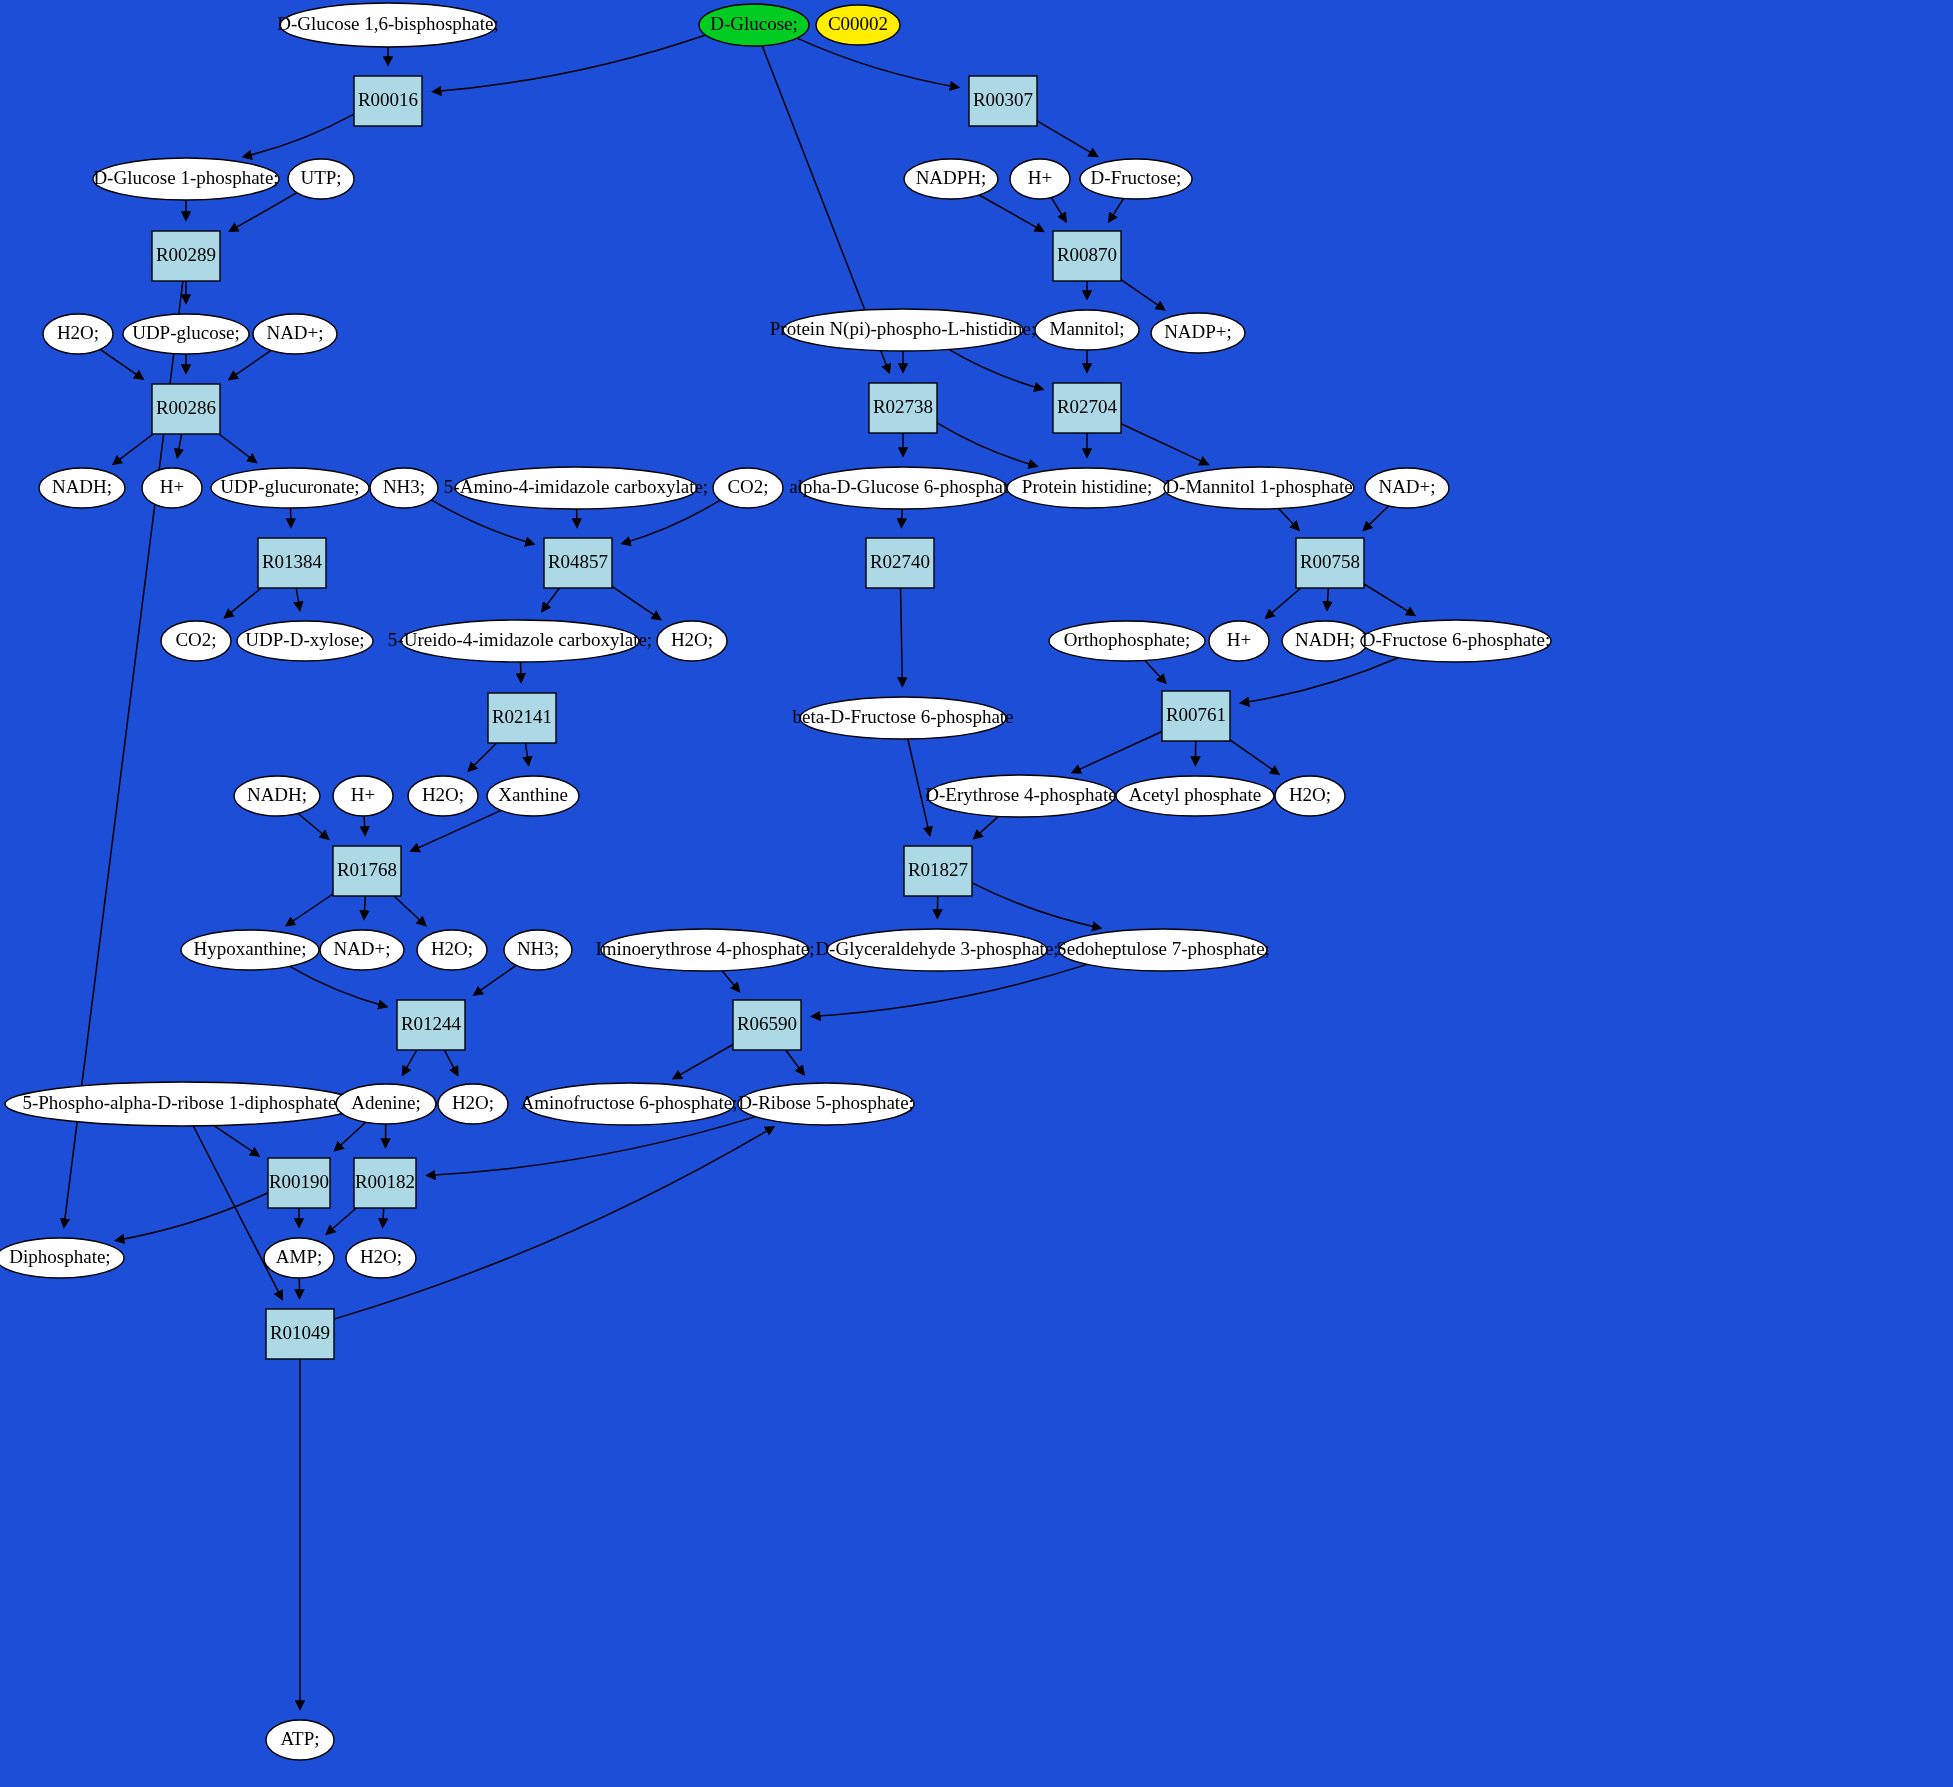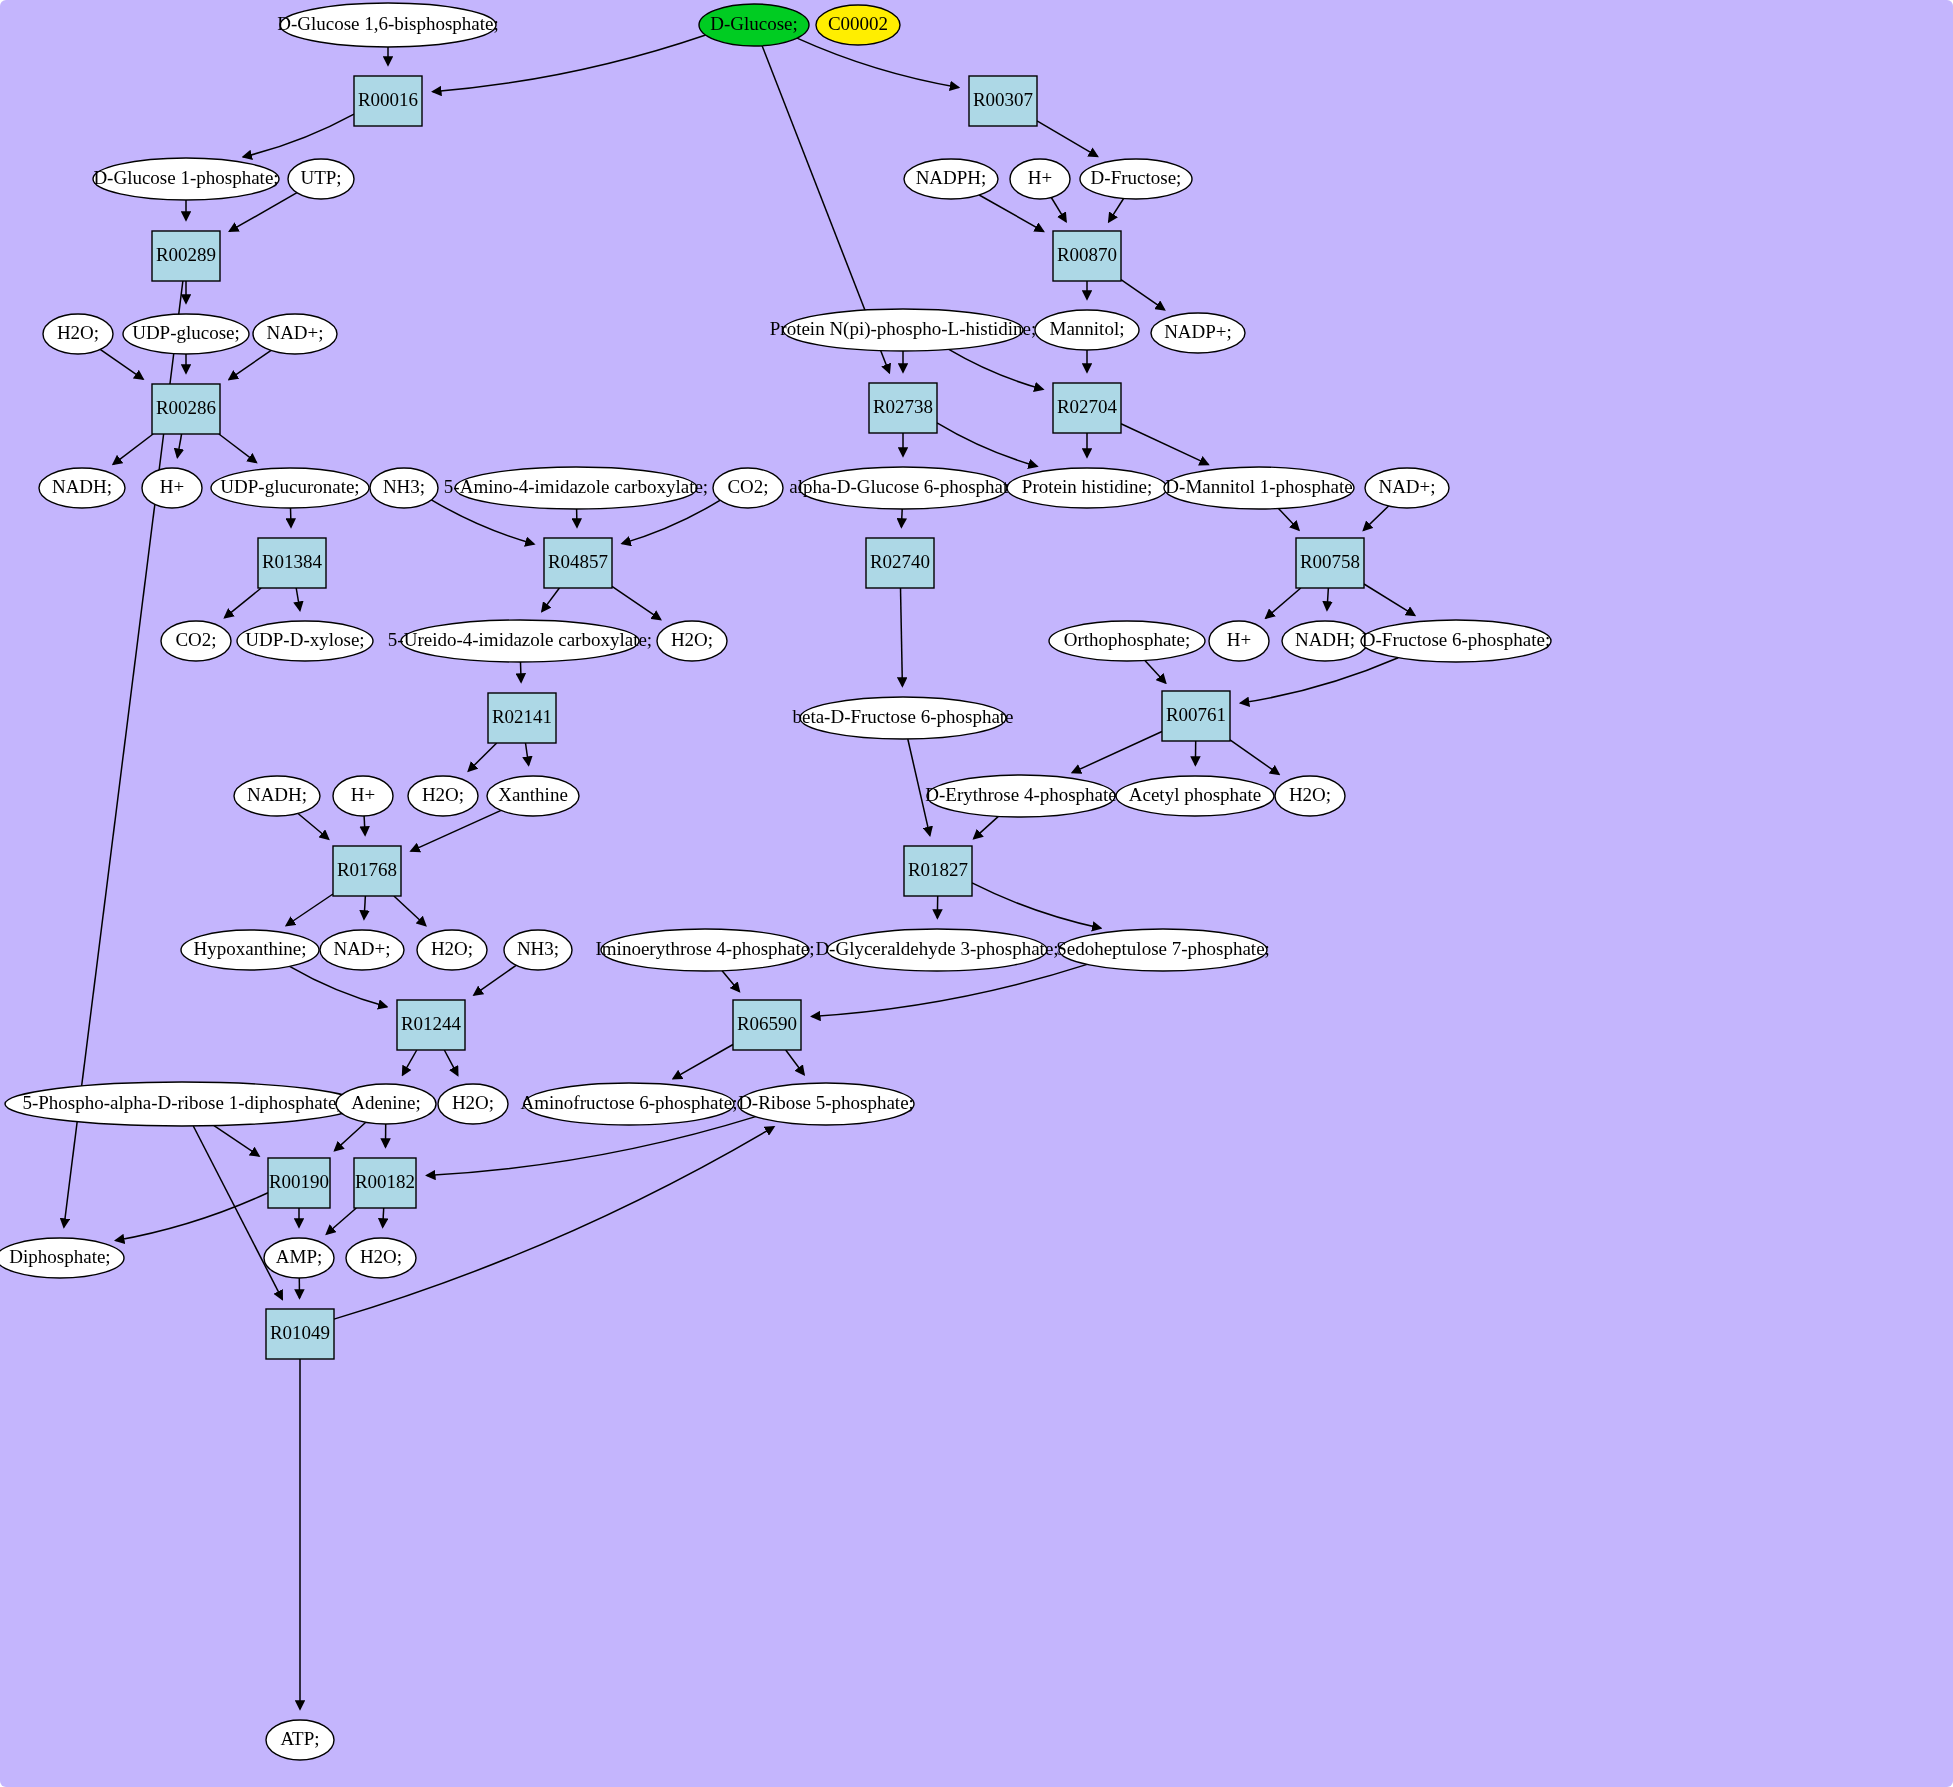--- a/index.html
+++ b/index.html
@@ -1,17 +1,17 @@
 <!DOCTYPE html>
 <html><head>
 <meta charset="utf-8">
 <style>
   html,body{margin:0;padding:0;background:#ffffff;}
   body{font-family:"Liberation Serif","DejaVu Serif",serif;}
-  #canvas{position:relative;width:1953px;height:1787px;background:#c4b5fd;overflow:hidden;border-radius:6px;}
+  #canvas{position:relative;width:1953px;height:1787px;background:#1d4ed8;overflow:hidden;}
   svg{position:absolute;left:0;top:0;width:1953px;height:1787px;}
   text{font-family:"Liberation Serif","DejaVu Serif",serif;fill:#000;}
   .nodelabel{font-size:19px;text-anchor:middle;dominant-baseline:middle;}
   .rxnlabel{font-size:19px;text-anchor:middle;dominant-baseline:middle;}
   ellipse.cpd{fill:#ffffff;stroke:#000000;stroke-width:1.4;}
   ellipse.highlight-green{fill:#00cc22;stroke:#000000;stroke-width:1.4;}
   ellipse.highlight-yellow{fill:#ffee00;stroke:#000000;stroke-width:1.4;}
   rect.rxn{fill:#add8e6;stroke:#000000;stroke-width:1.4;}
   path.edge{fill:none;stroke:#000000;stroke-width:1.5;}
 </style>

